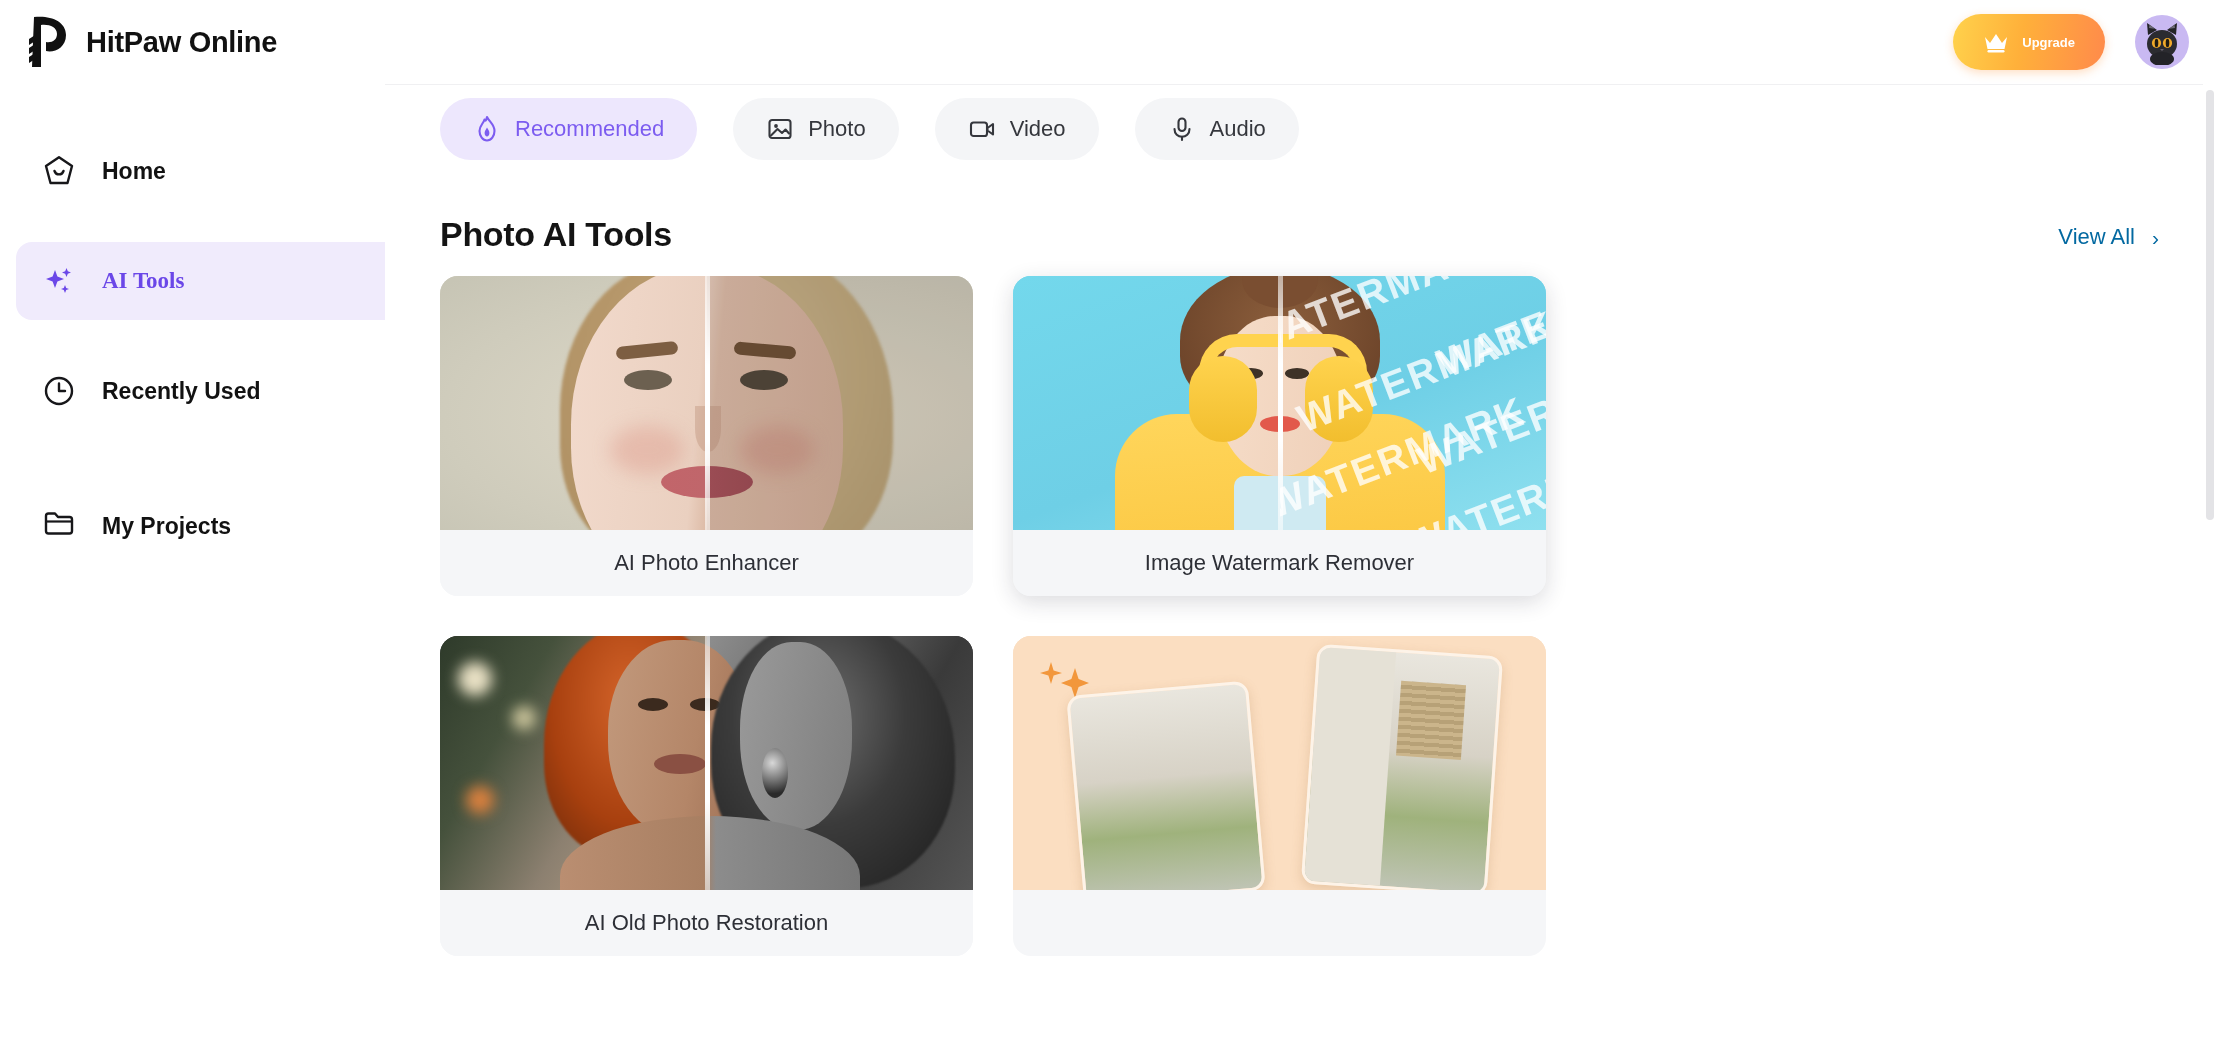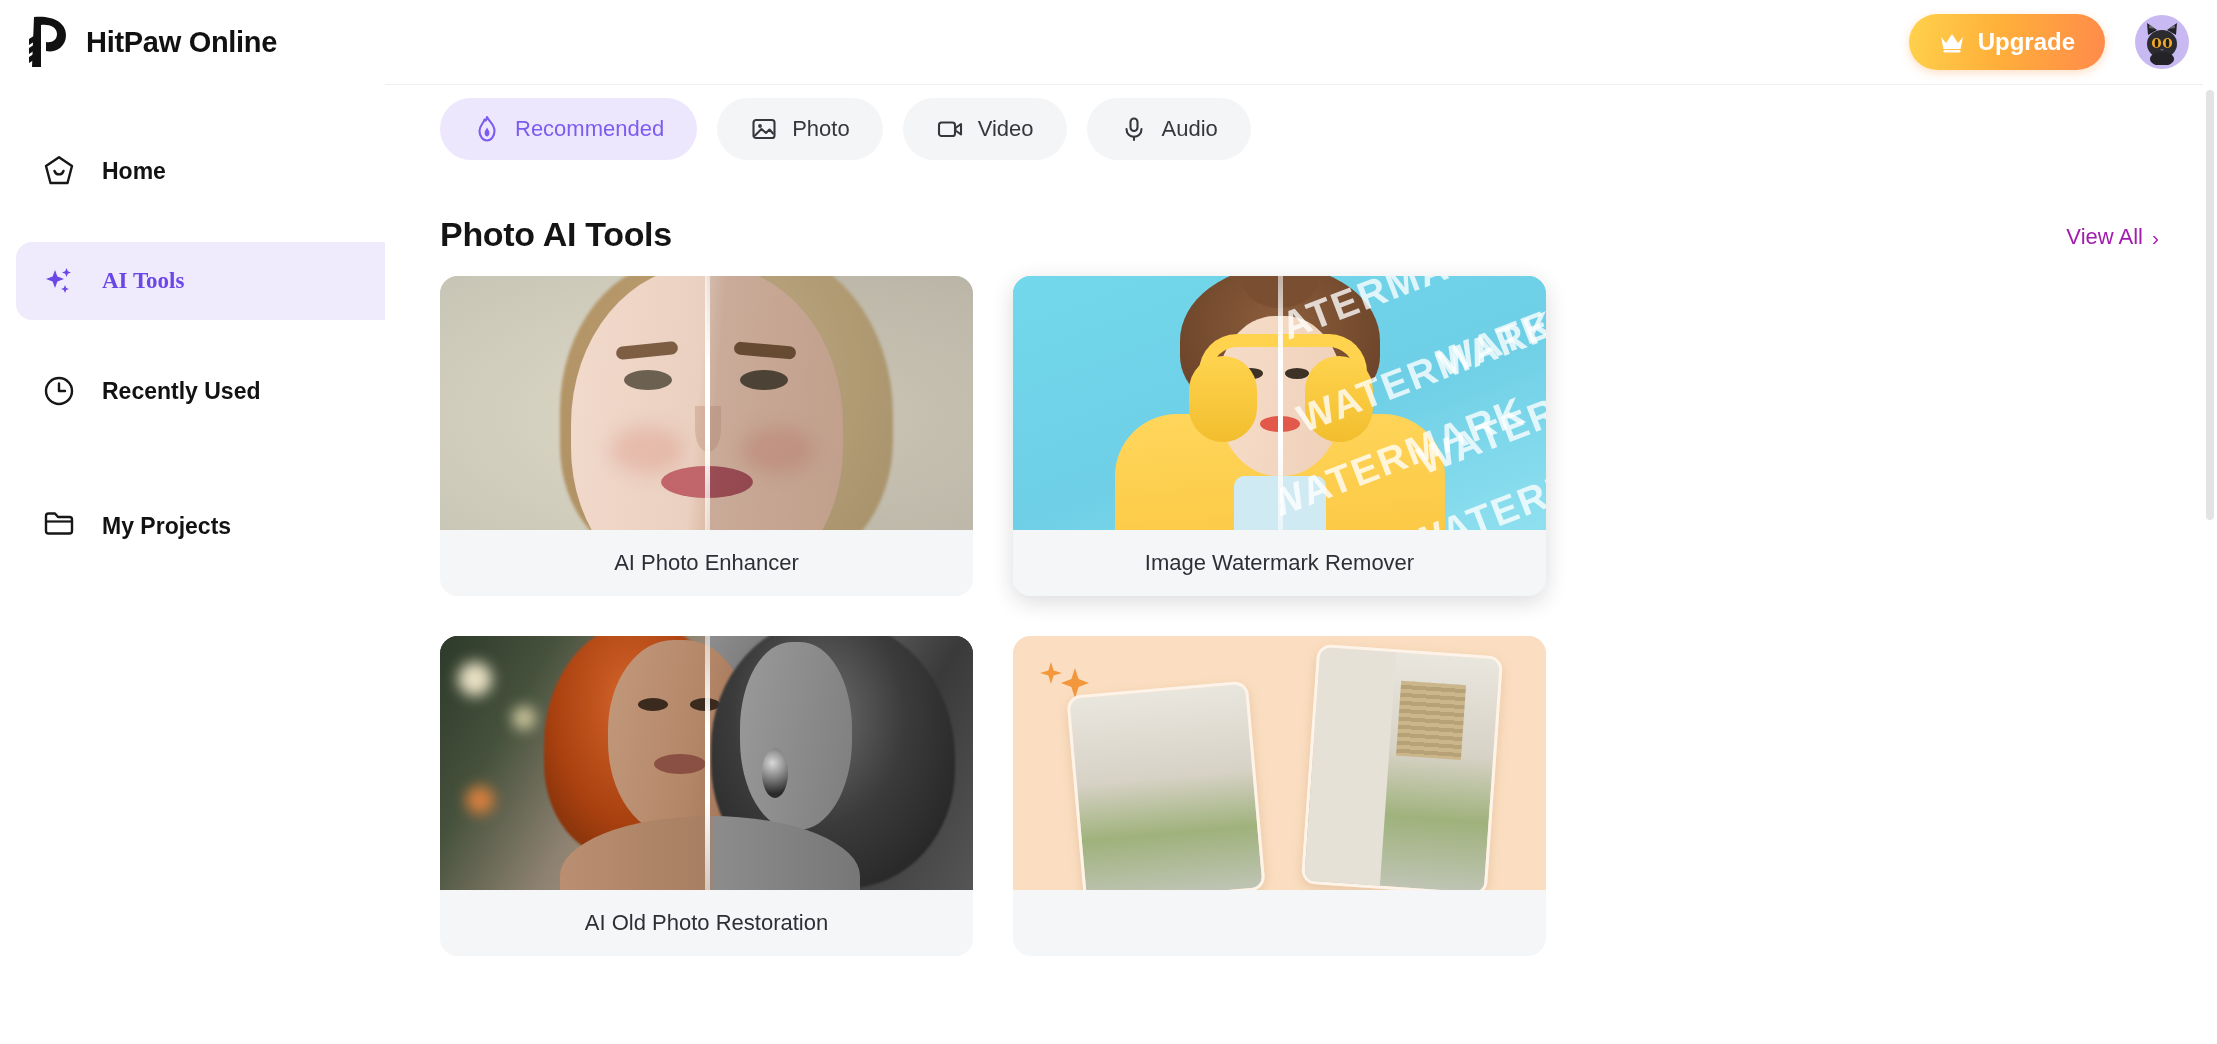--- a/index.html
+++ b/index.html
@@ -22,21 +22,21 @@
   .brand-name { font-size:29px; font-weight:bold; color:#111; letter-spacing:-0.3px; }
 
   .header-right {
     margin-left:auto; display:flex; align-items:center; gap:30px; padding-right:28px;
   }
   .upgrade-btn {
     display:flex; align-items:center; gap:13px;
     height:56px; padding:12px 30px; border:none; cursor:pointer;
     border-radius:28px;
     background:linear-gradient(100deg,#FFD24C 0%,#FFB03A 45%,#FF8A4B 100%);
-    color:#fff; font-size:24px; font-weight:bold;
+    color:#fff; font-size:13px; font-weight:bold;
     font-family:"Liberation Sans", sans-serif;
     box-shadow:0 3px 10px rgba(255,150,60,.30);
   }
   .crown-icon { width:26px; height:22px; display:block; }
   .avatar {
     width:54px; height:54px; border-radius:50%;
     background:#C9B9F2; display:flex; align-items:center; justify-content:center;
     cursor:pointer; overflow:hidden;
   }
   .avatar svg { width:46px; height:46px; display:block; }
@@ -57,40 +57,40 @@
   .nav-item .nav-ic { width:34px; height:34px; flex:0 0 34px; display:block; }
   .nav-item.active { background:#F0EBFC; color:#6B47E8;font-family:Liberation Serif, serif; }
 
   
   .main {
     position:absolute; top:84px; left:385px;
     width:1832px; height:960px;
     background:#fff; overflow:hidden;
   }
   .tabs {
-    display:flex; gap:20px; padding:14px 0 0 55px;align-items:flex-end;
+    display:flex; gap:36px; padding:14px 0 0 55px;align-items:flex-end;
   }
   .tab {
     display:flex; align-items:center; gap:14px;
     height:62px; padding:0 33px; border-radius:31px; border:none;
     background:#F4F5F7; color:#35373D;
     font-size:22px; font-family:"Liberation Sans", sans-serif; cursor:pointer;
     white-space:nowrap;
   }
   .tab .tab-ic { width:28px; height:28px; flex:0 0 28px; display:block; }
   .tab.active { background:#EDE7FD; color:#7C5CF0; }
 
   .section-head {
     display:flex; align-items:flex-end;
     padding:55px 58px 0 55px;
   }
   .section-title { font-size:34px; font-weight:bold; color:#141414; letter-spacing:-.3px; }
   .view-all {
-    margin-left:auto; display:flex; align-items:center; gap:9px;
-    font-size:22px; color:#a21caf; cursor:pointer; padding-bottom:4px;
+    margin-left:auto; display:flex; align-items:center; gap:17px;
+    font-size:22px; color:#0369a1; cursor:pointer; padding-bottom:4px;
   }
   .view-all .chev { font-size:21px; line-height:1; }
 
   
   .grid {
     display:flex; flex-wrap:wrap; gap:40px;
     padding:22px 0 0 55px; width:1700px;
   }
   .card {
     width:533px; border-radius:18px; overflow:hidden;

